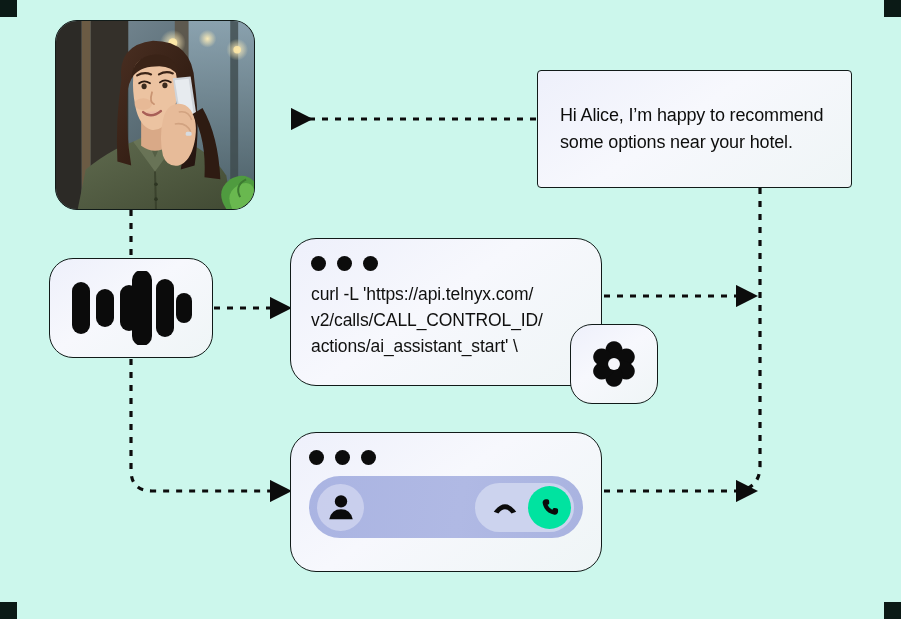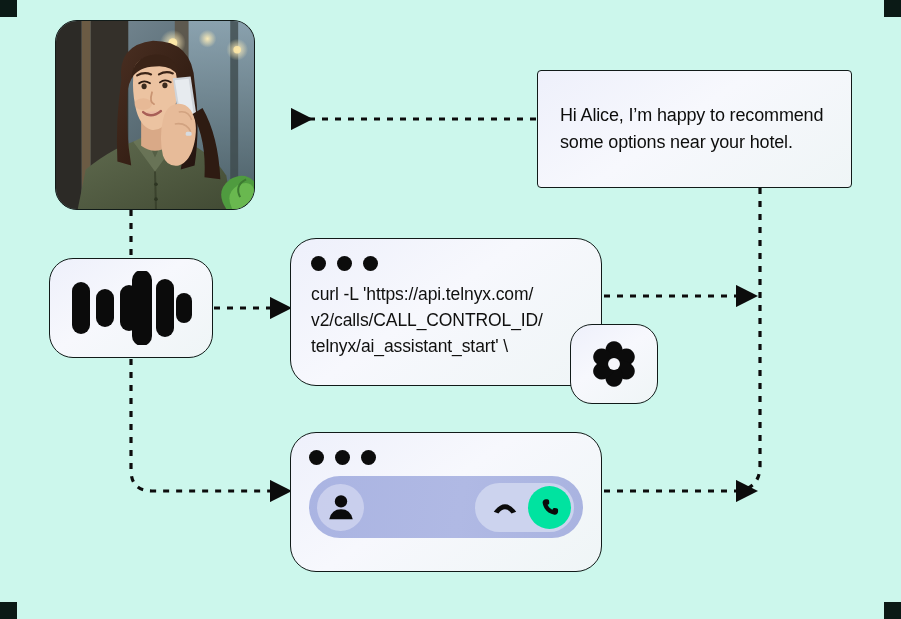--- a/index.html
+++ b/index.html
@@ -341,21 +341,21 @@
   </div>
 
   <div class="card" id="code-card">
     <div class="dots">
       <span></span>
       <span></span>
       <span></span>
     </div>
     <div id="code-text">curl -L 'https://api.telnyx.com/
 v2/calls/CALL_CONTROL_ID/
-telnyx/ai_assistant_start' \</div>
+actions/ai_assistant_start' \</div>
   </div>
 
   <div class="card" id="telnyx-badge">
     <svg width="54" height="54" viewBox="0 0 100 100">
       <g fill="#0b0b0b">
         <path d="M50 8 C62 8 70 20 64 38 C61 46 54 46 50 46 C46 46 39 46 36 38 C30 20 38 8 50 8 Z" transform="rotate(0 50 50)"></path>
         <path d="M50 8 C62 8 70 20 64 38 C61 46 54 46 50 46 C46 46 39 46 36 38 C30 20 38 8 50 8 Z" transform="rotate(60 50 50)"></path>
         <path d="M50 8 C62 8 70 20 64 38 C61 46 54 46 50 46 C46 46 39 46 36 38 C30 20 38 8 50 8 Z" transform="rotate(120 50 50)"></path>
         <path d="M50 8 C62 8 70 20 64 38 C61 46 54 46 50 46 C46 46 39 46 36 38 C30 20 38 8 50 8 Z" transform="rotate(180 50 50)"></path>
         <path d="M50 8 C62 8 70 20 64 38 C61 46 54 46 50 46 C46 46 39 46 36 38 C30 20 38 8 50 8 Z" transform="rotate(240 50 50)"></path>

